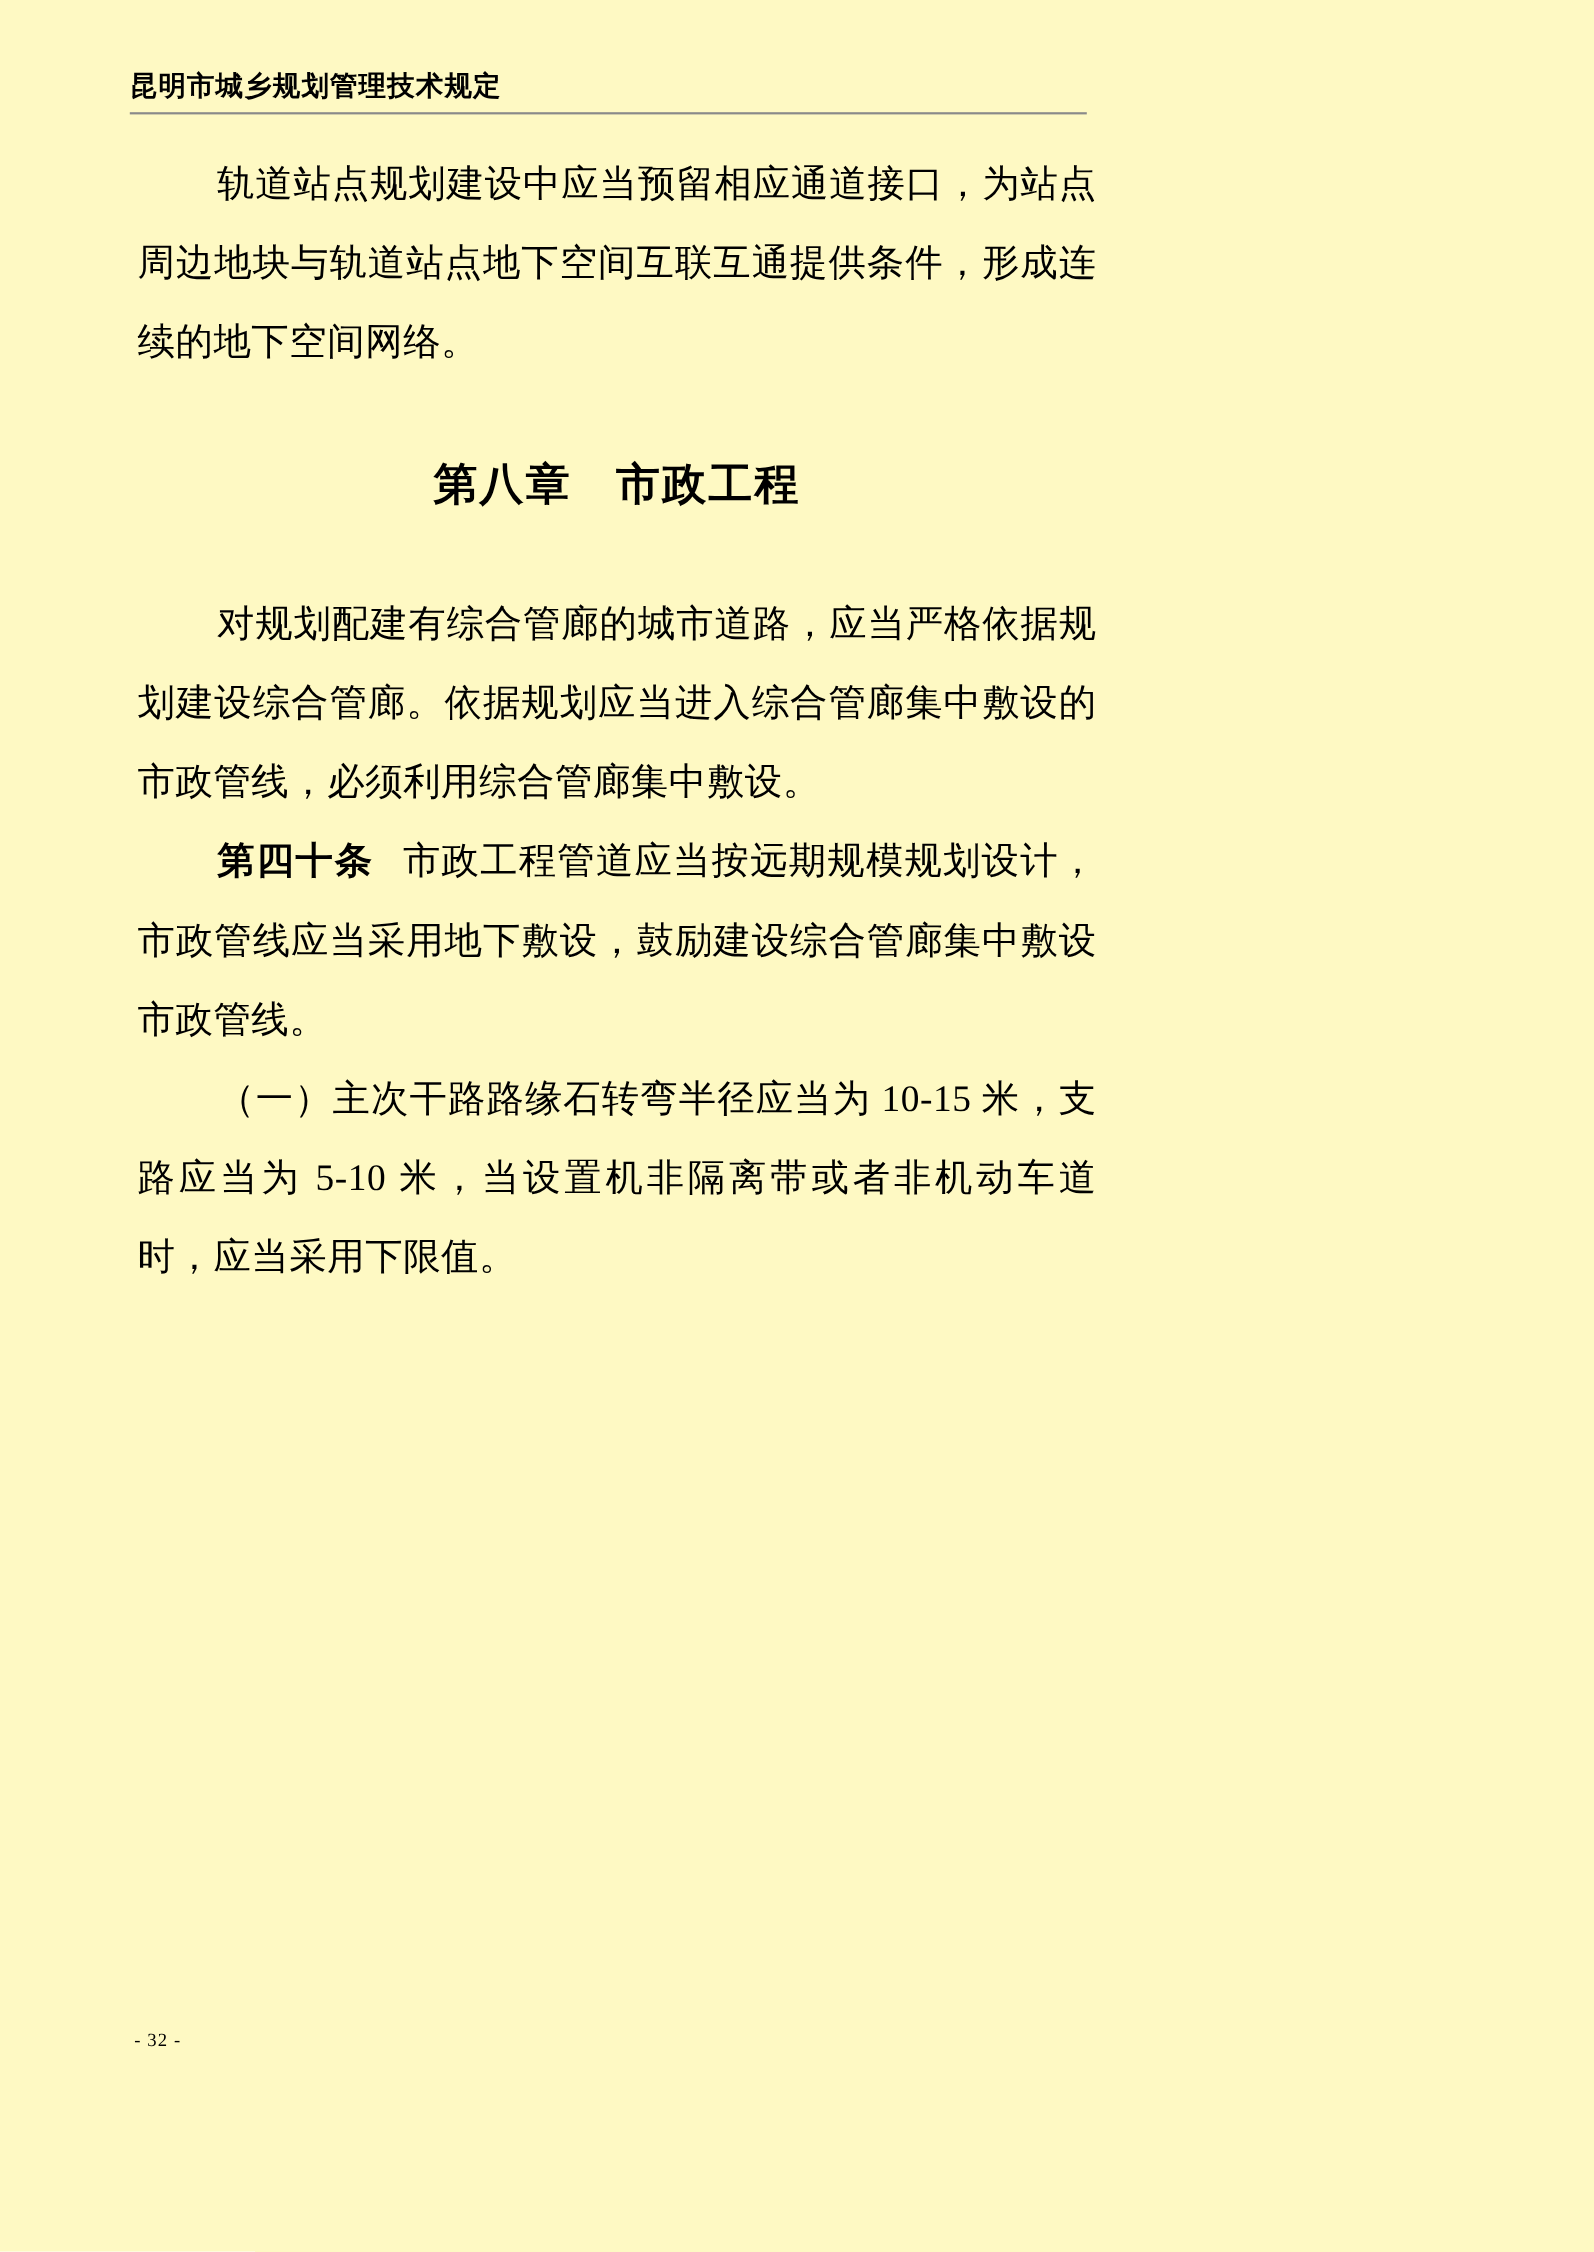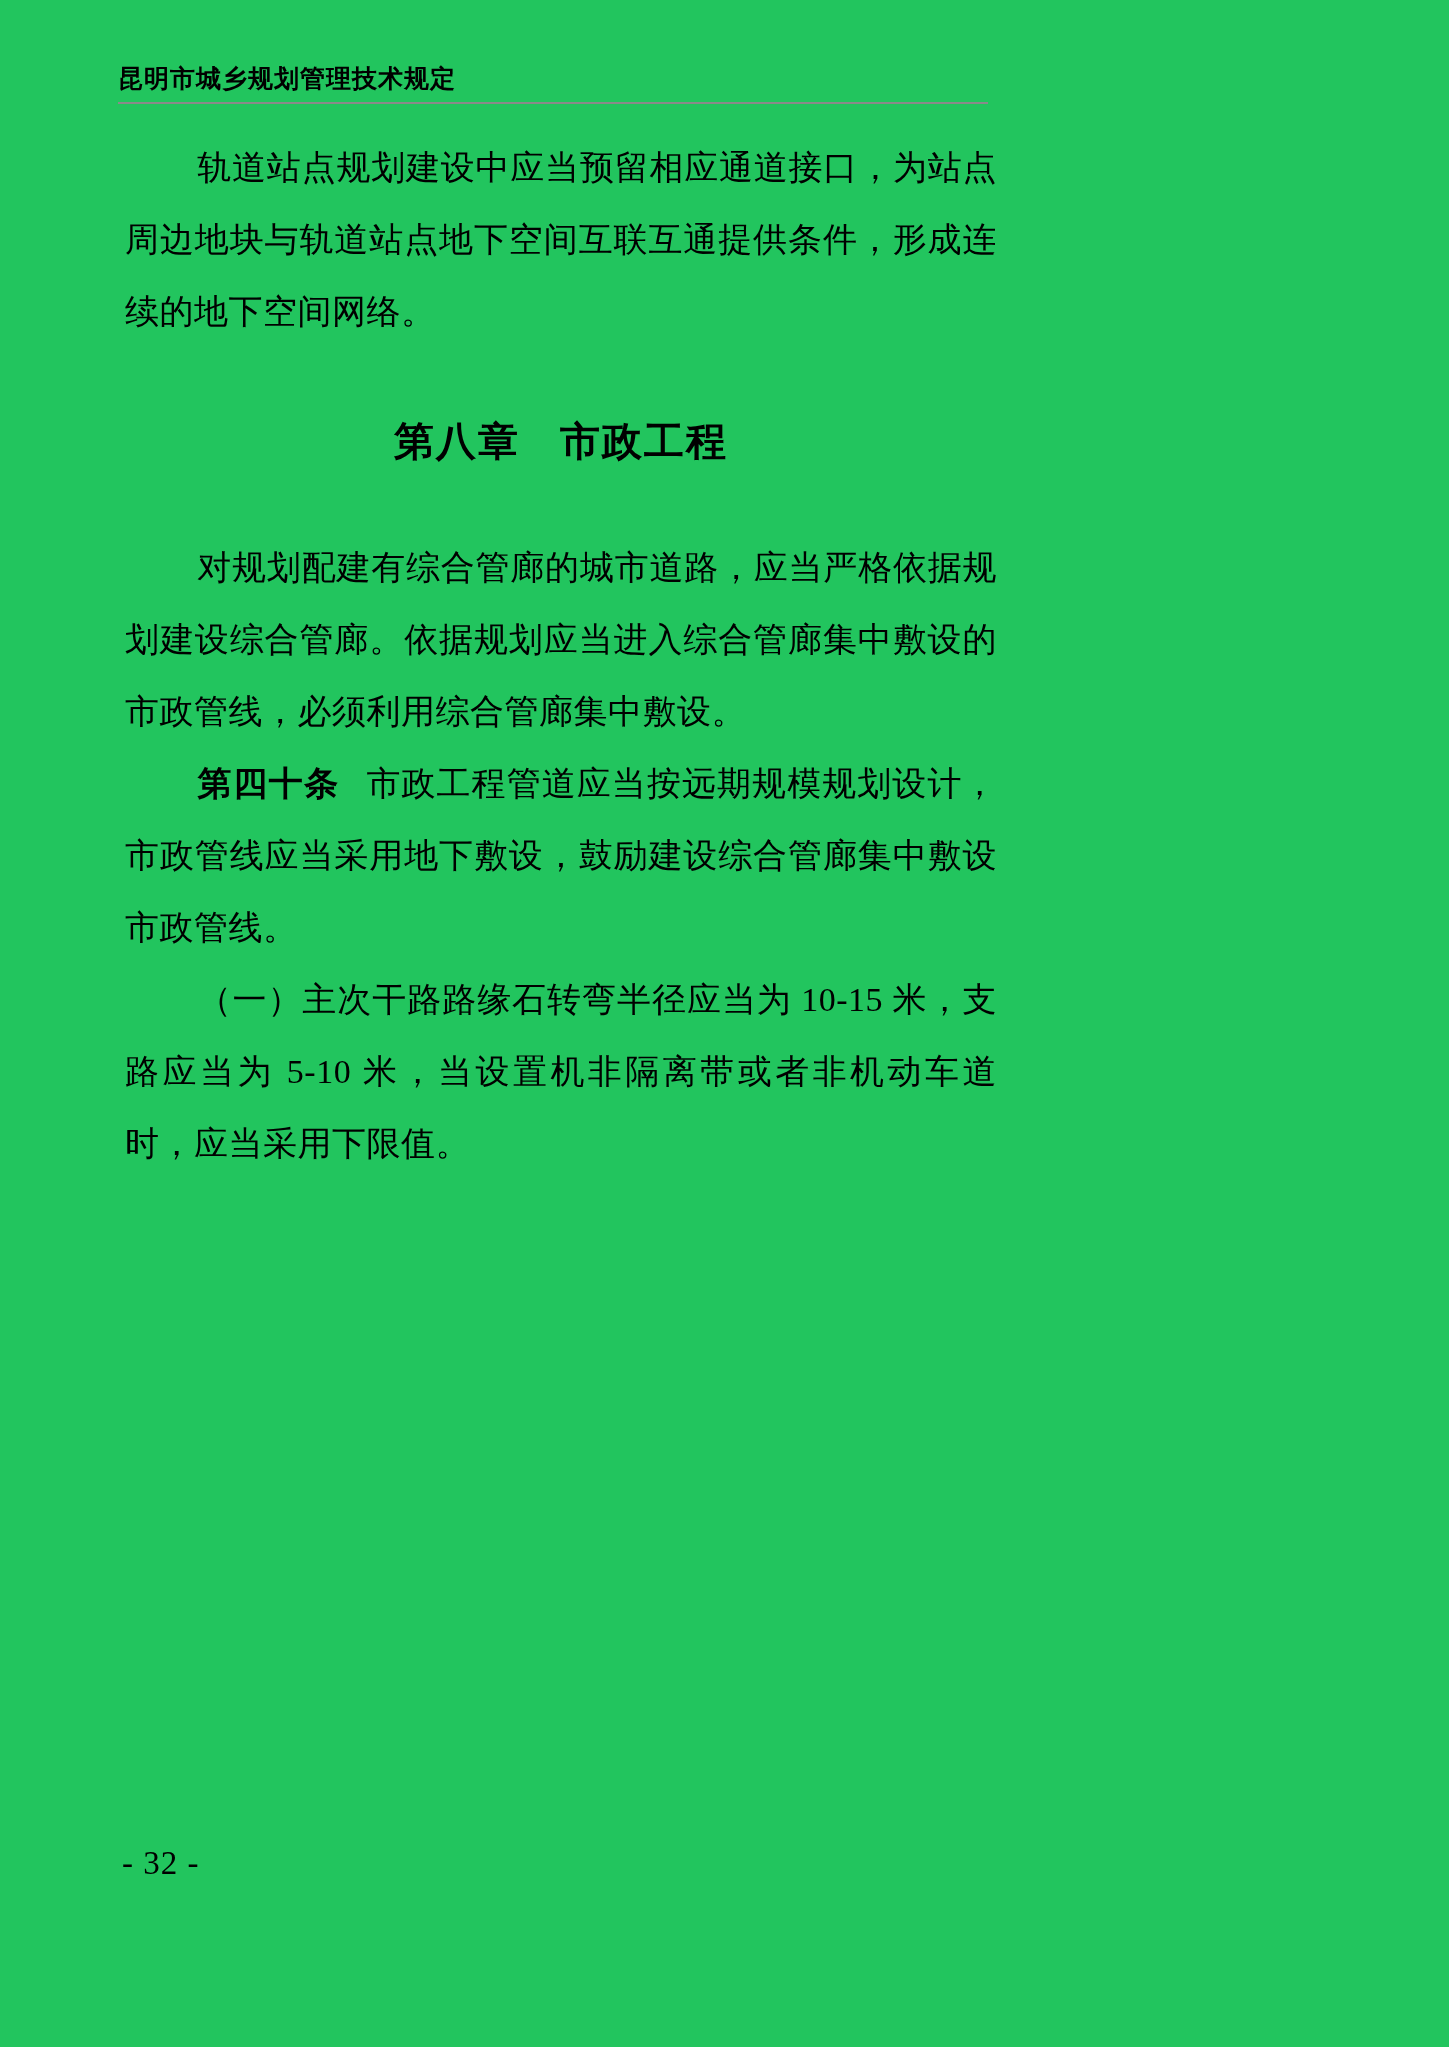--- a/index.html
+++ b/index.html
@@ -4,21 +4,21 @@
 <style>
   html, body {
     margin: 0;
     padding: 0;
     background: #ffffff;
   }
   .page {
     position: relative;
     width: 1449px;
     height: 2047px;
-    background: #22c55e;
+    background: #fef9c3;
     box-sizing: border-box;
     font-family: "DejaVu Serif", "Liberation Serif", serif;
     color: #000000;
     overflow: hidden;
   }
 
   
   .header-zone {
     position: absolute;
     left: 118px;
@@ -84,21 +84,21 @@
     margin-top: 66px;
     margin-bottom: 64px;
   }
 
   
   .footer {
     position: absolute;
     left: 122px;
     top: 1845px;
     font-family: "Liberation Serif", "DejaVu Serif", serif;
-    font-size: 33px;
+    font-size: 17px;
     letter-spacing: 1px;
   }
 </style>
 </head>
 <body>
 
 <div class="page">
 
   <div class="header-zone">
     <div class="header-title">昆明市城乡规划管理技术规定</div>

